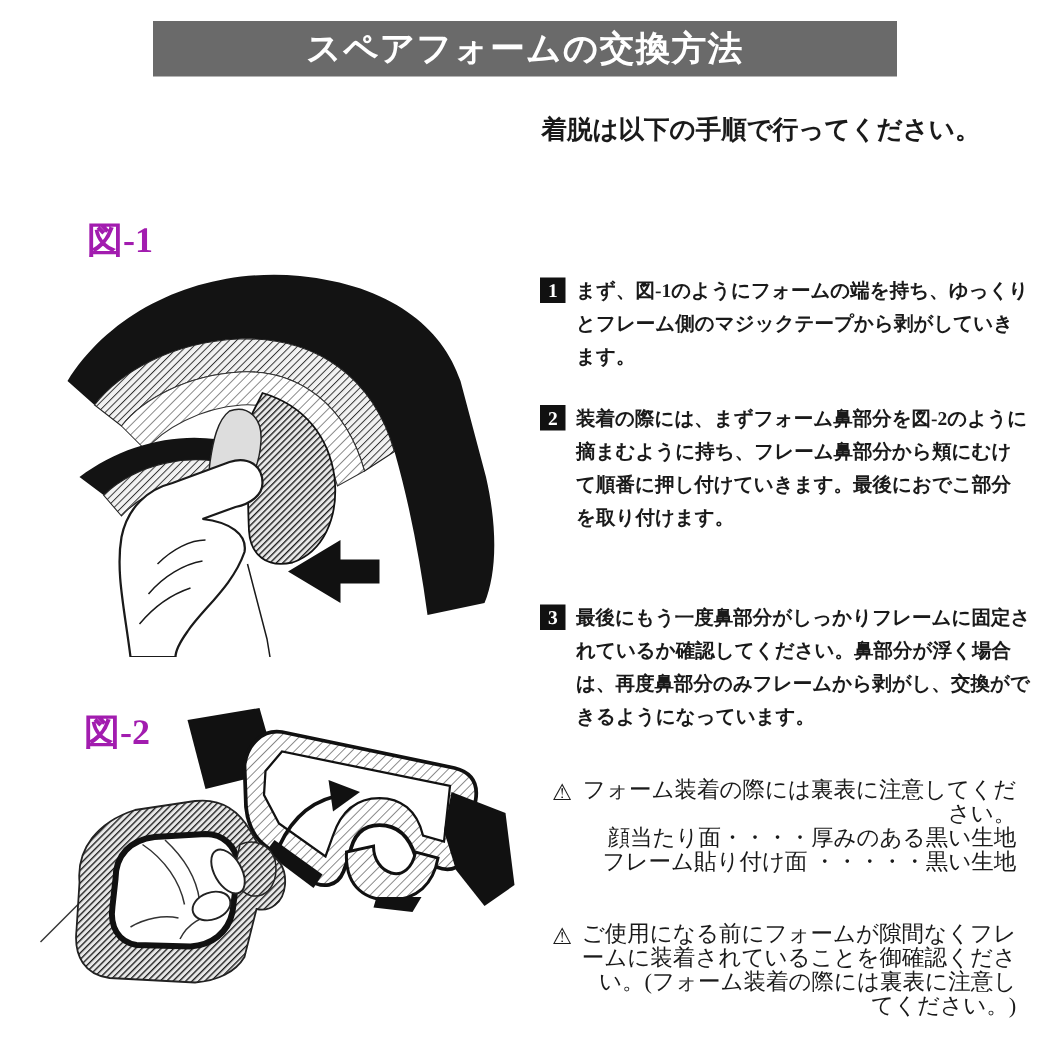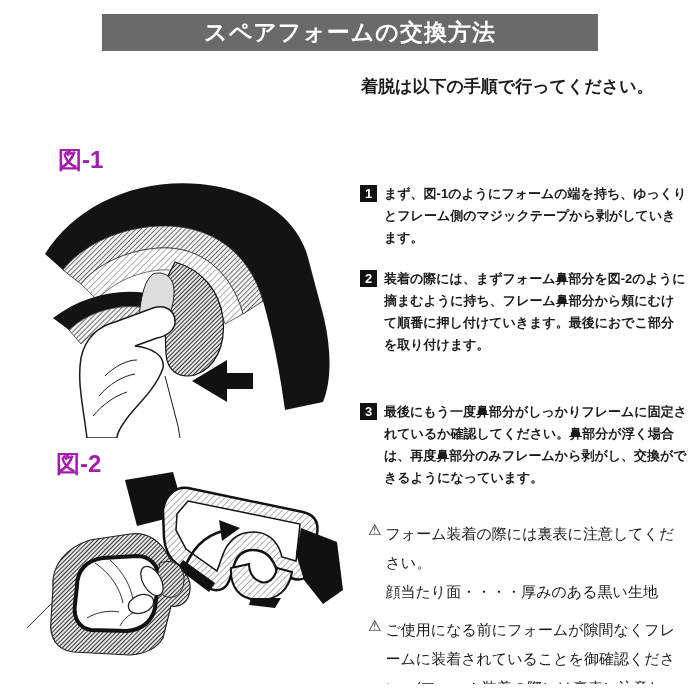--- a/index.html
+++ b/index.html
@@ -1,20 +1,20 @@
 <!DOCTYPE html>
 <html style="--page-bg: #ffffff; --title-bar-bg: #6a6a6a; --title-text: #ffffff; --step-badge-bg: #111111; --step-badge-text: #ffffff; --body-text: #1a1a1a;"><head>
 <meta charset="utf-8">
 <style>
   html,body { margin:0; padding:0; background:#fff; }
   * { box-sizing:border-box; }
   .page {
     position:relative; width:700px; height:684px; overflow:hidden;
     background:var(--page-bg, #ffffff);
-    font-family:Liberation Sans, sans-serif;
+    font-family:Liberation Serif, serif;
     color:var(--body-text,#1a1a1a);
   }
   .title-bar {
     position:absolute; left:102px; top:14px; width:496px; height:37px;
     background:var(--title-bar-bg,#6a6a6a);
     display:flex; align-items:center; justify-content:center;
   }
   .title-bar .title-text {
     color:var(--title-text,#ffffff); font-weight:bold; font-size:23px; letter-spacing:1px;
   }
@@ -25,25 +25,25 @@
   #step1 { top:183px; } #step2 { top:268px; } #step3 { top:401px; }
   .badge {
     flex:0 0 auto; width:17px; height:17px; margin-top:2px;
     background:var(--step-badge-bg,#111111); color:var(--step-badge-text,#ffffff);
     font-size:13px; font-weight:bold; display:flex; align-items:center; justify-content:center;
   }
   .step-text { margin:0; width:303px; font-size:13px; line-height:22px; font-weight:bold; }
   .warning { position:absolute; left:368px; width:320px; display:flex; gap:4px; }
   #warning1 { top:519px; } #warning2 { top:615px; }
   .warn-icon { flex:0 0 auto; font-size:15px; line-height:21px; }
-  .warn-body { width:292px; font-size:15px; line-height:29px; }
+  .warn-body { width:292px; font-size:15px; line-height:16px;text-align:right; }
   .warn-body p { margin:0; }
   .fig-label { position:absolute; font-size:24px; font-weight:bold; color:#a21caf; }
   #fig1-label { left:58px; top:144px; }
-  #fig2-label { left:56px; top:448px; }
+  #fig2-label { left:56px; top:472px; }
   .fig1 { position:absolute; left:35px; top:176px; }
   .fig2 { position:absolute; left:25px; top:468px; }
 </style>
 </head>
 <body>
 
 <div class="page">
 
   <div class="title-bar">
     <span class="title-text">スペアフォームの交換方法</span>
@@ -146,20 +146,21 @@
   <div class="step" id="step3">
     <span class="badge">3</span>
     <p class="step-text">最後にもう一度鼻部分がしっかりフレームに固定されているか確認してください。鼻部分が浮く場合は、再度鼻部分のみフレームから剥がし、交換ができるようになっています。</p>
   </div>
 
   <div class="warning" id="warning1">
     <span class="warn-icon">⚠</span>
     <div class="warn-body">
       <p>フォーム装着の際には裏表に注意してください。</p>
       <p>顔当たり面・・・・厚みのある黒い生地</p>
+      <p>フレーム貼り付け面 ・・・・・黒い生地</p>
     </div>
   </div>
 
   <div class="warning" id="warning2">
     <span class="warn-icon">⚠</span>
     <div class="warn-body">
       <p>ご使用になる前にフォームが隙間なくフレームに装着されていることを御確認ください。(フォーム装着の際には裏表に注意してください。)</p>
     </div>
   </div>
 

